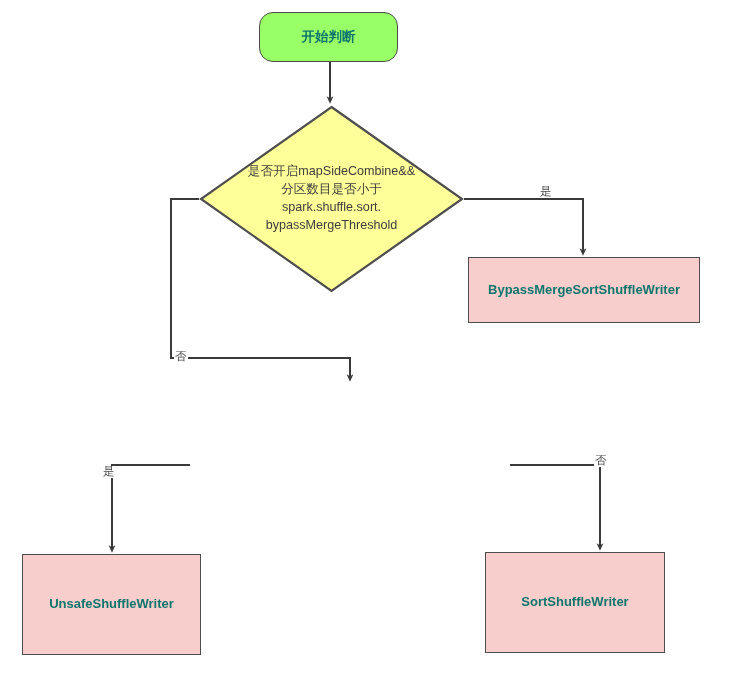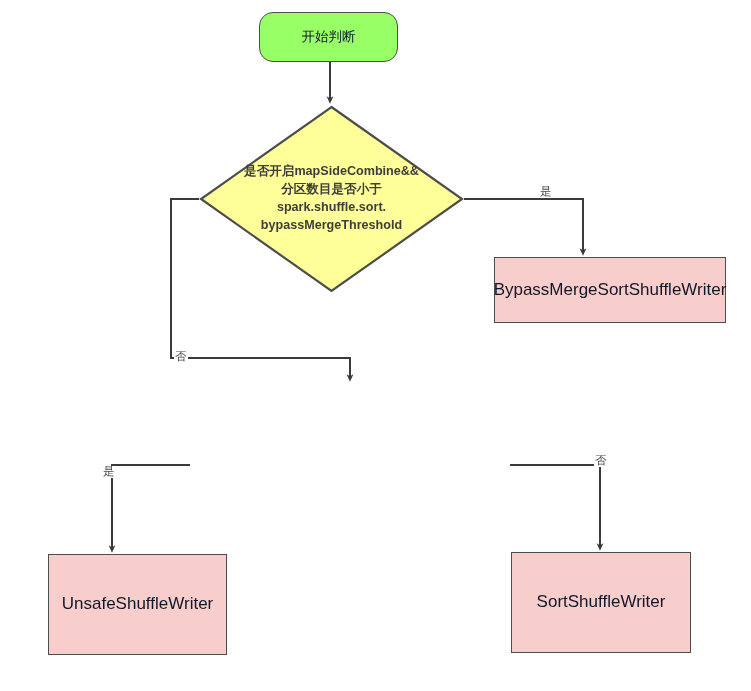--- a/index.html
+++ b/index.html
@@ -20,38 +20,37 @@
     width:751px; height:691px;
     pointer-events:none;
   }
   .node{
     position:absolute;
     box-sizing:border-box;
     display:flex;
     align-items:center;
     justify-content:center;
     text-align:left;
-    color:#0f172a;
+    color:#0f766e;
     line-height:1.45;
+    font-weight:bold;
   }
   .node-start{
     background:#99ff66;
     border:1.6px solid #4d4d4d;
     border-radius:14px;
     font-size:13.5px;
   }
   .node-box{
     background:#f8cecc;
     border:1.8px solid #4d4d4d;
-    font-size:17px;
-    margin-left:26px;
+    font-size:13px;
   }
   .diamond-wrap{
     position:absolute;
-    font-weight:bold;
   }
   .diamond-wrap svg{
     position:absolute;
     left:0; top:0;
   }
   .diamond-label{
     position:absolute;
     left:0; top:0;
     width:100%; height:100%;
     display:flex;

